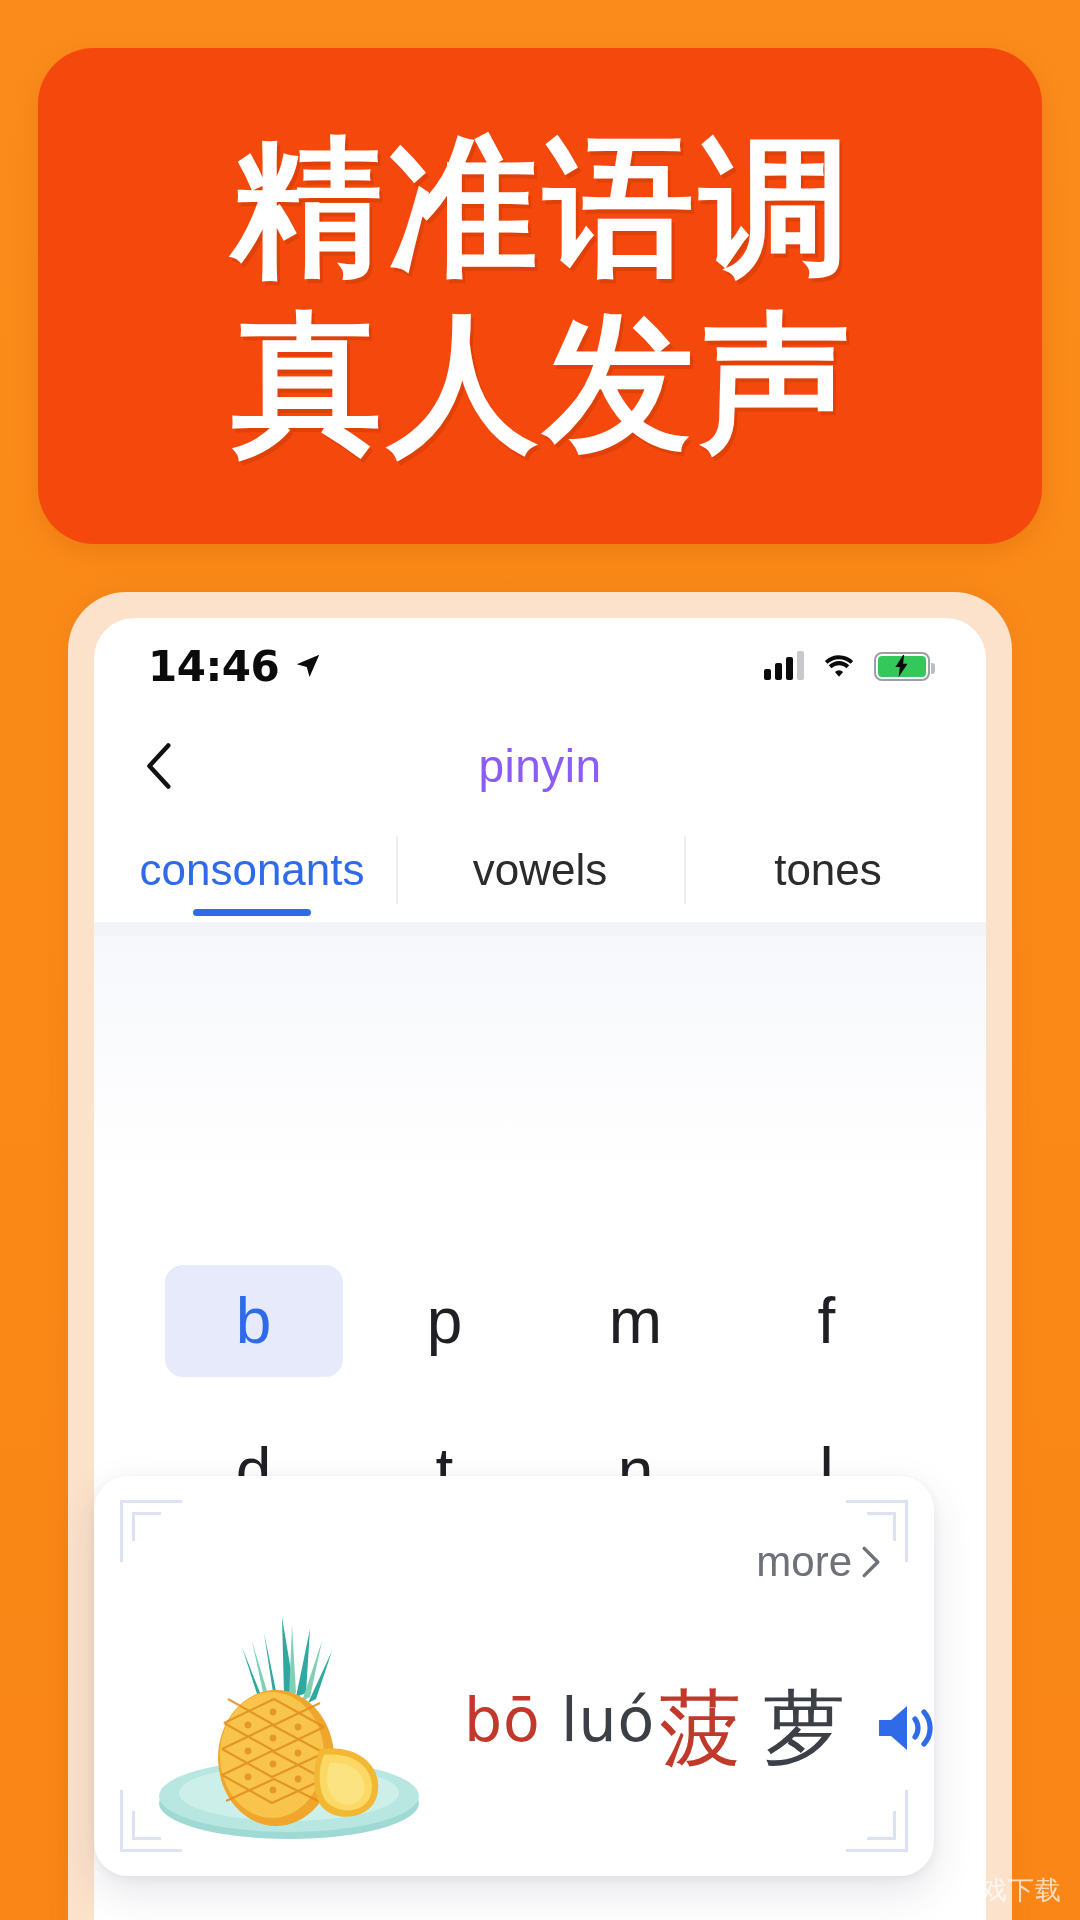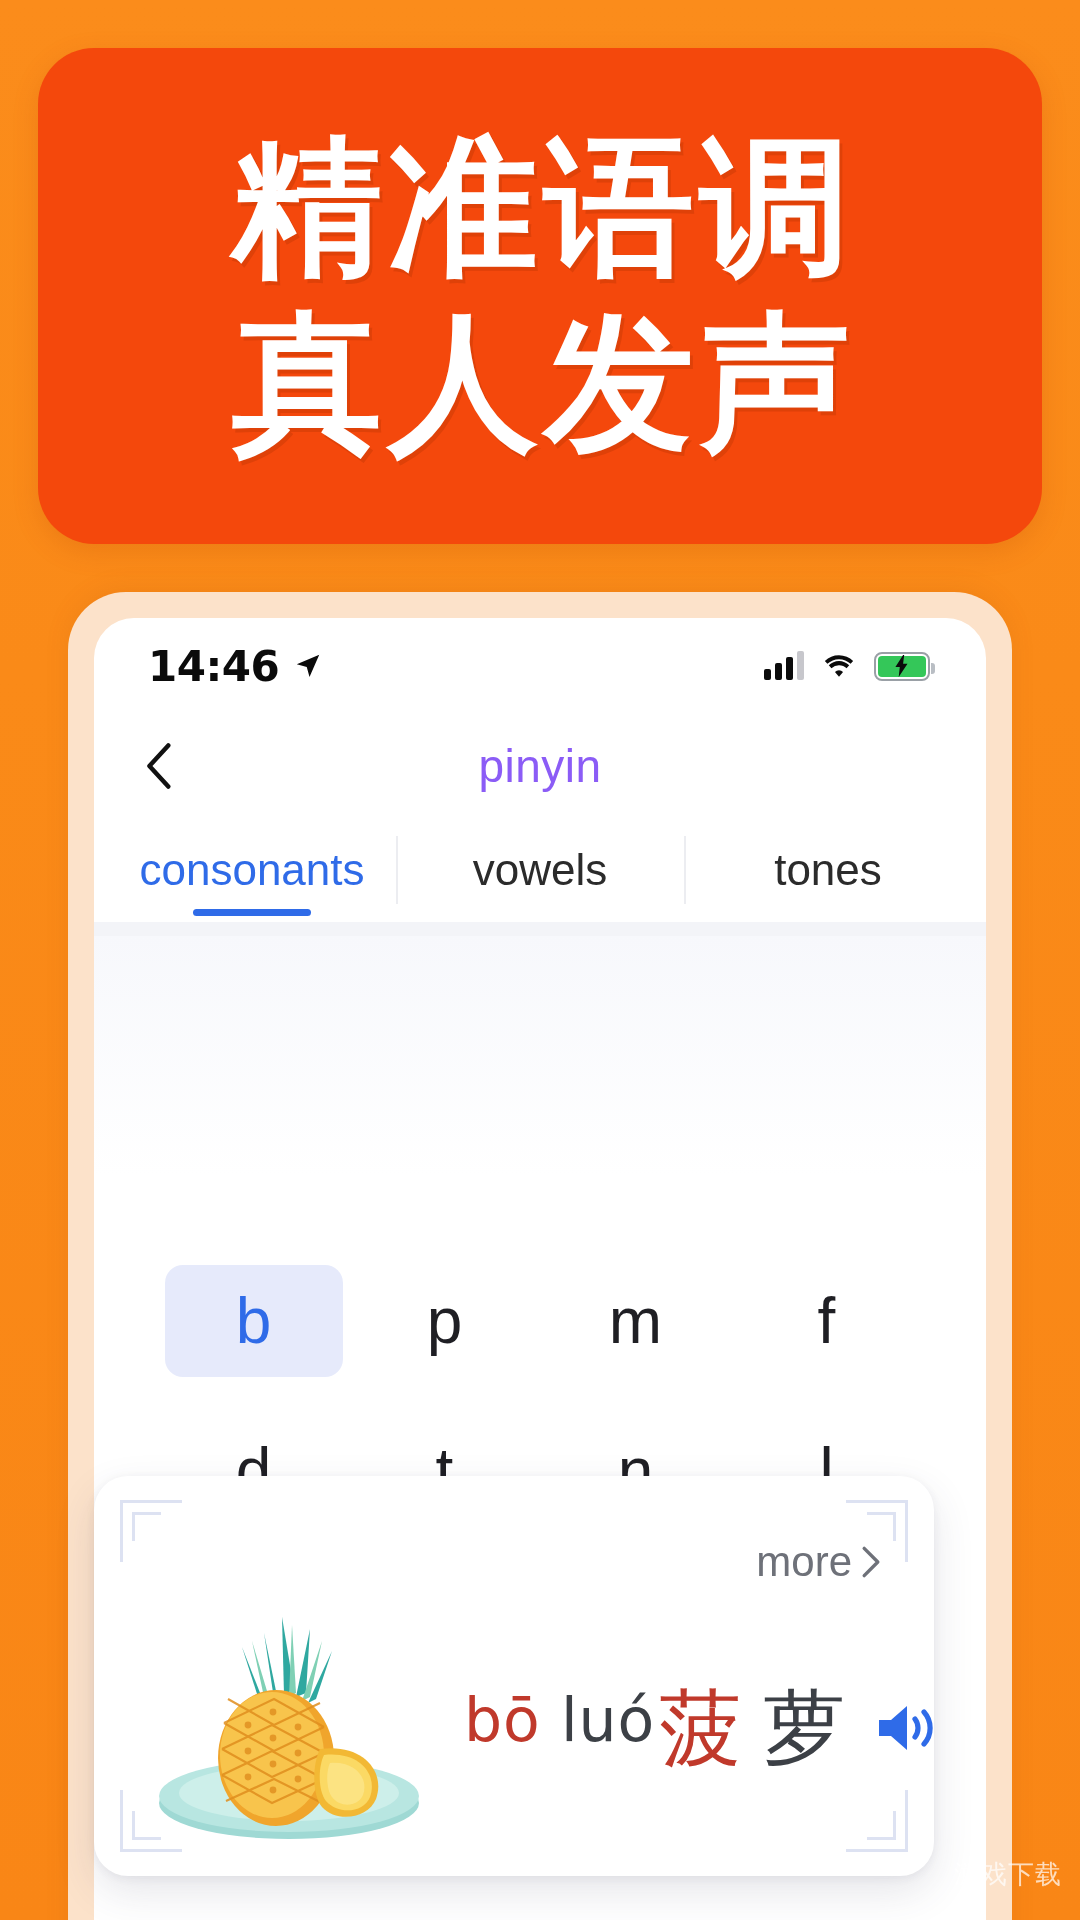--- a/index.html
+++ b/index.html
@@ -222,21 +222,21 @@
   .hanzi{
     font-size:82px; line-height:1.1;
     font-family:"DejaVu Sans","Liberation Sans",sans-serif;
   }
   .hz-a{ color:#C0392B; }
   .hz-b{ color:#3C4046; }
   .speaker{ width:64px; height:58px; margin-left:6px; }
 
   
   .watermark{
-    position:absolute; right:18px; bottom:28px;
+    position:absolute; right:18px; bottom:12px;
     font-size:26px; color:rgba(255,255,255,.72);
     letter-spacing:1px; z-index:20;
     font-family:"DejaVu Sans","Liberation Sans",sans-serif;
   }
 </style>
 </head>
 <body>
 
 <div class="promo-banner">
   <div class="promo-line">精准语调</div>

